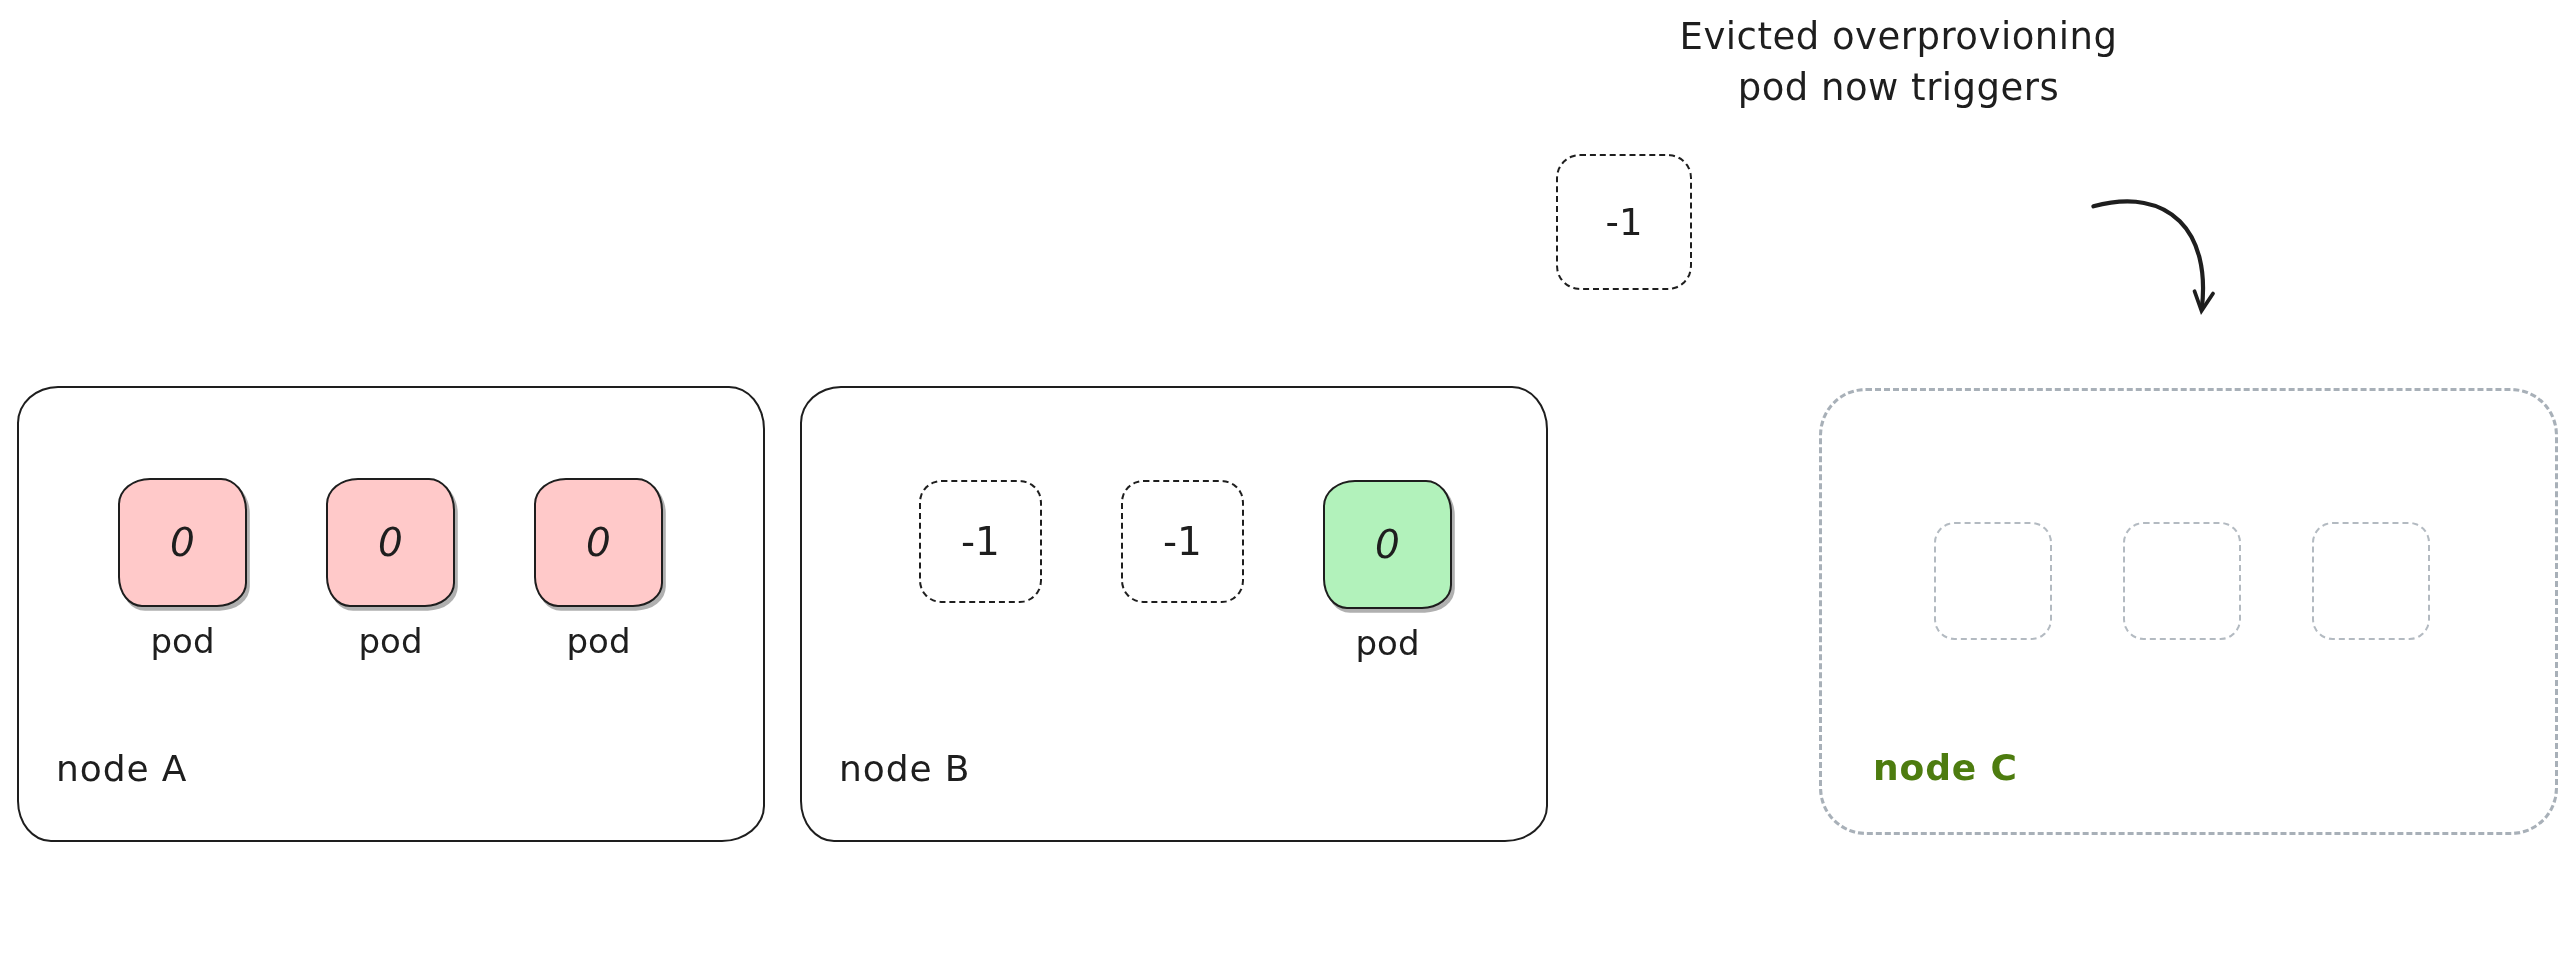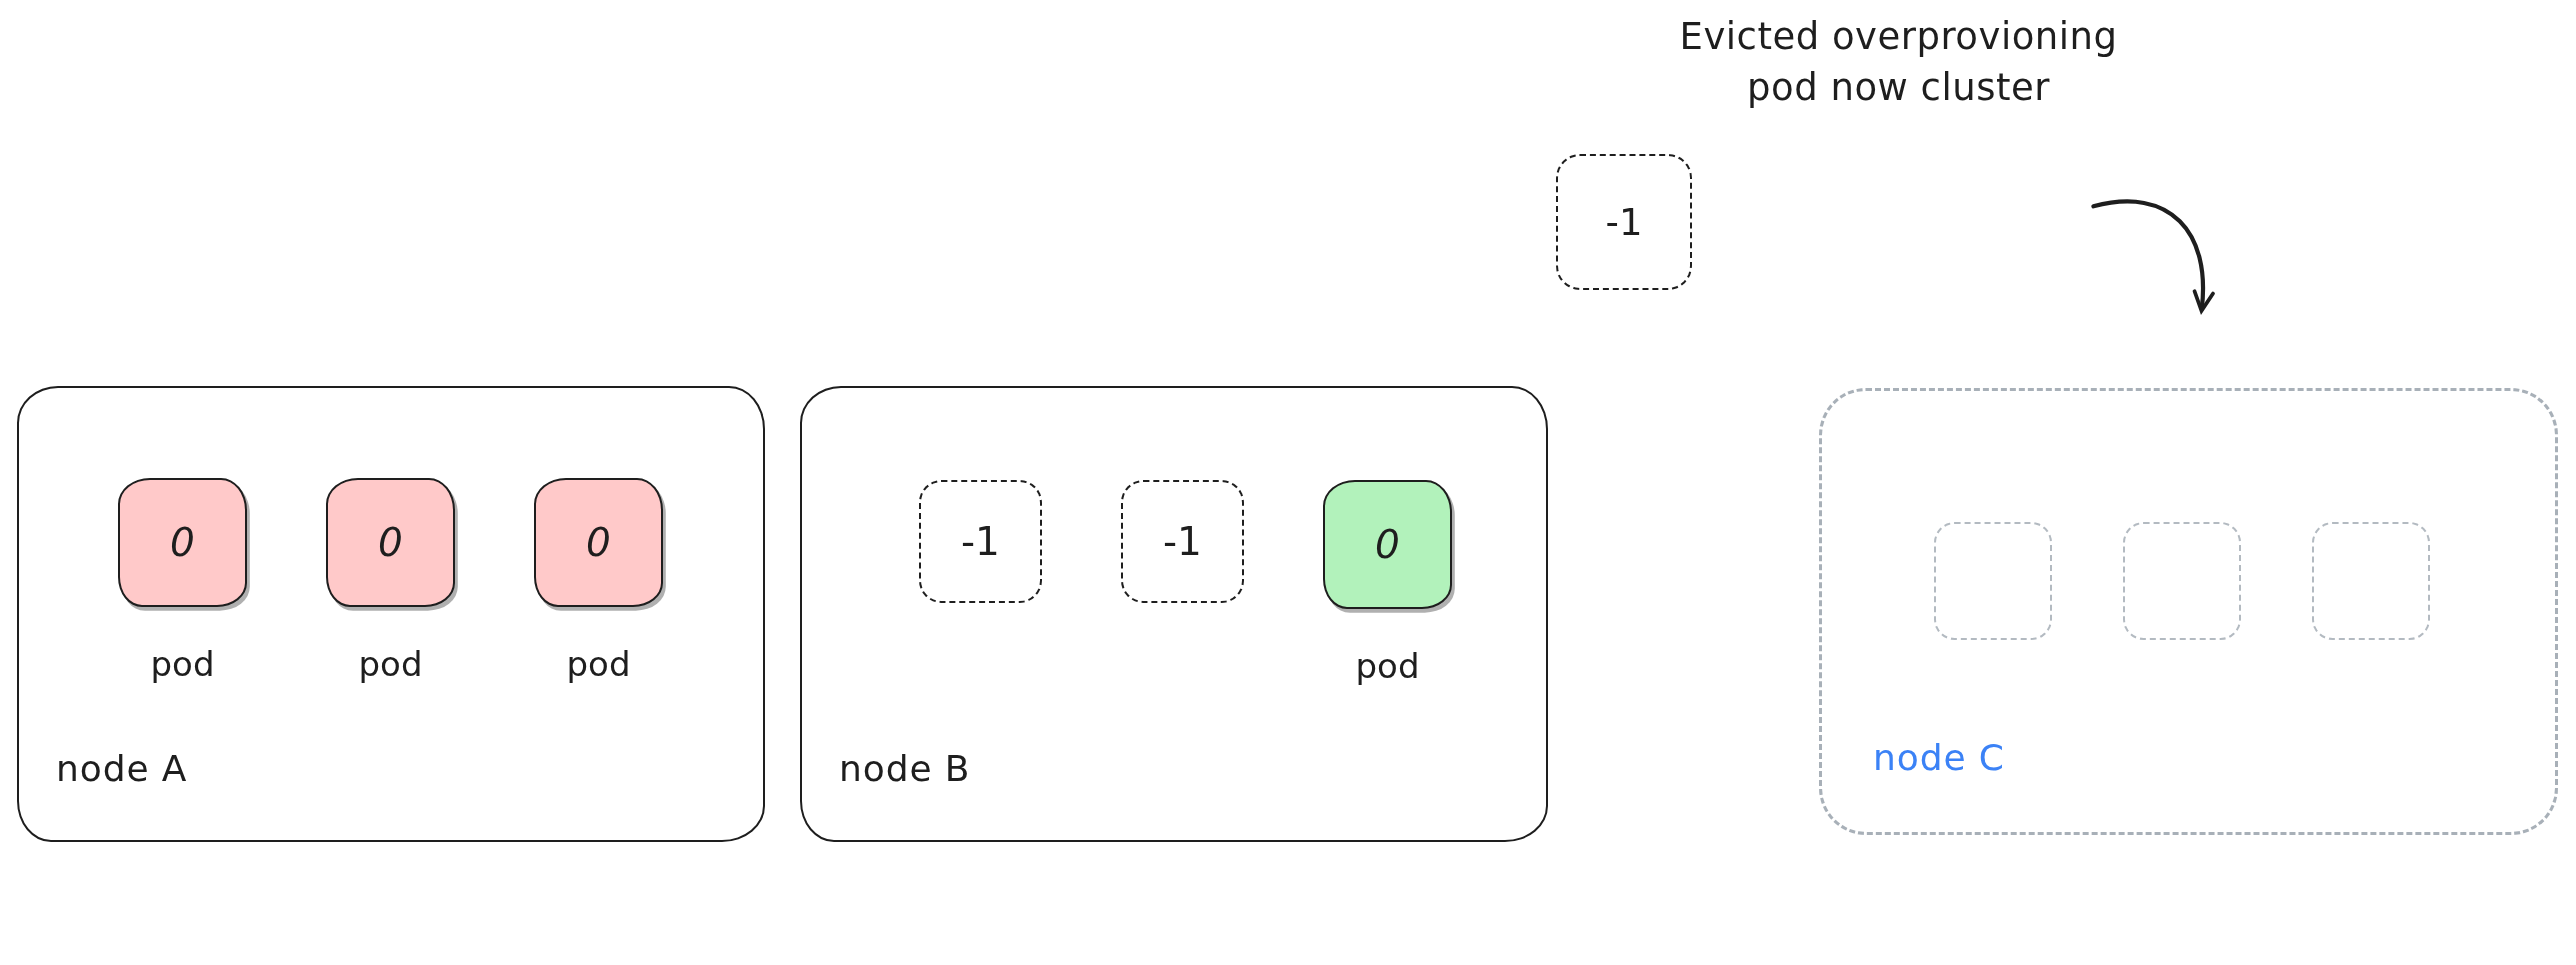--- a/index.html
+++ b/index.html
@@ -34,23 +34,24 @@
   }
 
   .node-name {
     position: absolute;
     left: 37px;
     bottom: 51px;
     font-size: 36px;
     letter-spacing: 0.9px;
   }
   .node-c .node-name {
-    color: #3b82f6;
+    color: #4d7c0f;
     left: 51px;
-    bottom: 54px;
+    bottom: 44px;
+    font-weight: bold;
   }
 
   
   .pods-row {
     position: absolute;
     display: flex;
     gap: 79px;
   }
   .pods-a { left: 99px; top: 90px; }
   .pods-b { left: 117px; top: 92px; }
@@ -92,21 +93,21 @@
     font-style: normal;
   }
   .pod-ghost {
     background: transparent;
     border: 2.8px dashed #b3bac1;
     border-radius: 20.6px;
     width: 118px;
     height: 118px;
   }
   .pod-caption {
-    margin-top: 37px;
+    margin-top: 14px;
     font-size: 34px;
     font-style: normal;
   }
 
   
   .evicted-floating {
     position: absolute;
     left: 1556px;
     top: 154px;
     width: 132px;
@@ -152,21 +153,21 @@
     height: 178px;
   }
 </style>
 </head>
 <body>
 
 <div class="canvas">
 
   <div class="annotation">
     <div>Evicted overprovioning</div>
-    <div>pod now cluster</div>
+    <div>pod now triggers</div>
   </div>
 
   <div class="evicted-floating">
     <span>-1</span>
   </div>
 
   <svg class="arrow-svg" viewBox="0 0 240 190">
     <defs>
       <marker id="arrowhead" markerUnits="userSpaceOnUse" markerWidth="30" markerHeight="30" refX="22" refY="14" orient="auto">
         <path d="M4,4 L24,14 L4,24" fill="none" stroke="#1e1e1e" stroke-width="4" stroke-linecap="round"></path>

